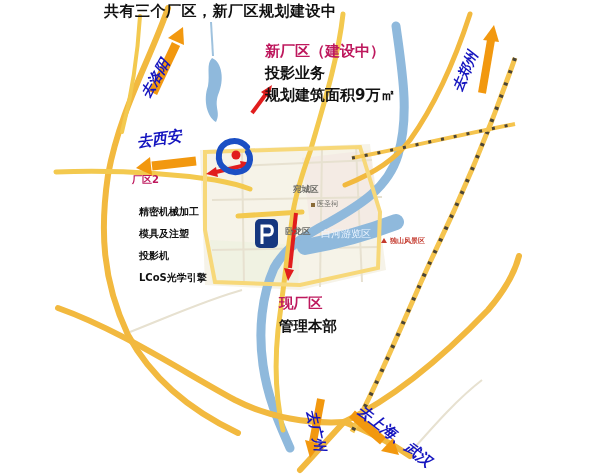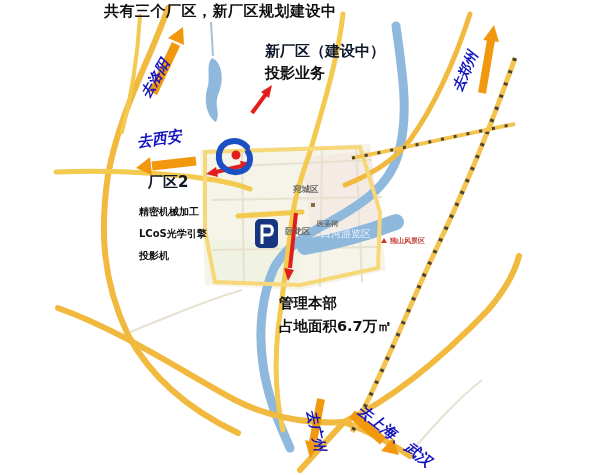--- a/index.html
+++ b/index.html
@@ -2,37 +2,37 @@
 <html><head>
 <meta charset="utf-8">
 <style>
   html,body{margin:0;padding:0;background:#fff;}
   .stage{position:relative;width:592px;height:475px;background:#ffffff;overflow:hidden;
          font-family:"DejaVu Sans",sans-serif;}
   .abs{position:absolute;}
   svg{position:absolute;left:0;top:0;}
   .page-title{left:104px;top:2px;font-size:15px;font-weight:bold;color:#111;letter-spacing:0.5px;}
   .blk{font-weight:bold;color:#111;white-space:nowrap;}
-  .blue{color:#0f172a;}
+  .blue{color:#be185d;}
   .new-plant{left:265px;top:40px;font-size:15px;line-height:22px;}
-  .plant2-title{left:148px;top:173px;font-size:15px;}
+  .plant2-title{left:132px;top:173px;font-size:10px;}
   .plant2-lines{left:139px;top:201px;font-size:10px;line-height:22px;}
   .current-plant{left:279px;top:292px;font-size:14.5px;line-height:22.5px;}
   .dir{color:#1414bf;font-weight:bold;font-style:italic;font-size:14px;white-space:nowrap;
        transform-origin:left center;}
   .dir-luoyang{left:145px;top:88px;transform:rotate(-60deg);}
   .dir-zhengzhou{left:457px;top:82px;transform:rotate(-66deg);}
   .dir-xian{left:137px;top:133px;transform:rotate(-8deg);font-size:15px;}
   .dir-guangzhou{left:311px;top:401px;transform:rotate(78deg);}
   .dir-shanghai{left:359px;top:399px;transform:rotate(38deg);font-size:15px;}
   .maplabel{color:#6b6b66;font-size:8.5px;font-weight:bold;white-space:nowrap;}
   .lbl-wancheng{left:293px;top:184px;}
   .lbl-wolong{left:285px;top:226px;}
   .lbl-river{left:321px;top:227px;color:#eaf4ff;font-size:10px;font-weight:normal;}
-  .lbl-yishengci{left:317px;top:199px;font-size:7px;font-weight:bold;margin-top:20px;}
+  .lbl-yishengci{left:317px;top:199px;font-size:7px;font-weight:normal;}
   .lbl-dushan{left:390px;top:236px;color:#c43a2e;font-size:7px;font-weight:bold;}
 </style>
 </head>
 <body>
 
 <div class="stage">
 
   <svg width="600" height="475" viewBox="0 0 600 475">
 
     <g>
@@ -133,32 +133,34 @@
       <rect x="311" y="203" width="4" height="4" fill="#8a6b3a"></rect>
       <path d="M384,238 l3,5 l-6,0 Z" fill="#c43a2e"></path>
     </g>
   </svg>
 
   <div class="abs page-title">共有三个厂区，新厂区规划建设中</div>
 
   <div class="abs blk new-plant">
     <div class="blue">新厂区（建设中）</div>
     <div>投影业务</div>
+    <div>规划建筑面积9万㎡</div>
   </div>
 
   <div class="abs blk blue plant2-title">厂区2</div>
   <div class="abs blk plant2-lines">
     <div>精密机械加工</div>
+    <div>模具及注塑</div>
+    <div>投影机</div>
     <div>LCoS光学引擎</div>
-    <div>投影机</div>
   </div>
 
   <div class="abs blk current-plant">
+    <div class="blue">现厂区</div>
     <div>管理本部</div>
-    <div>占地面积6.7万㎡</div>
   </div>
 
   <div class="abs dir dir-luoyang">去洛阳</div>
   <div class="abs dir dir-zhengzhou">去郑州</div>
   <div class="abs dir dir-xian">去西安</div>
   <div class="abs dir dir-guangzhou">去广州</div>
   <div class="abs dir dir-shanghai">去上海、武汉</div>
 
   <div class="abs maplabel lbl-wancheng">宛城区</div>
   <div class="abs maplabel lbl-wolong">卧龙区</div>

